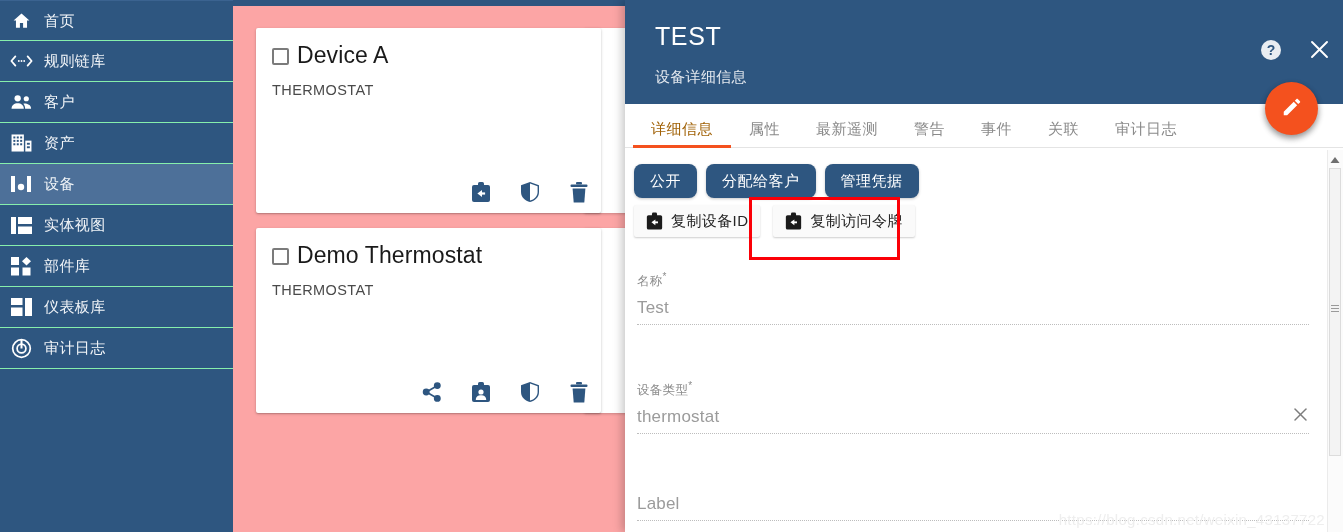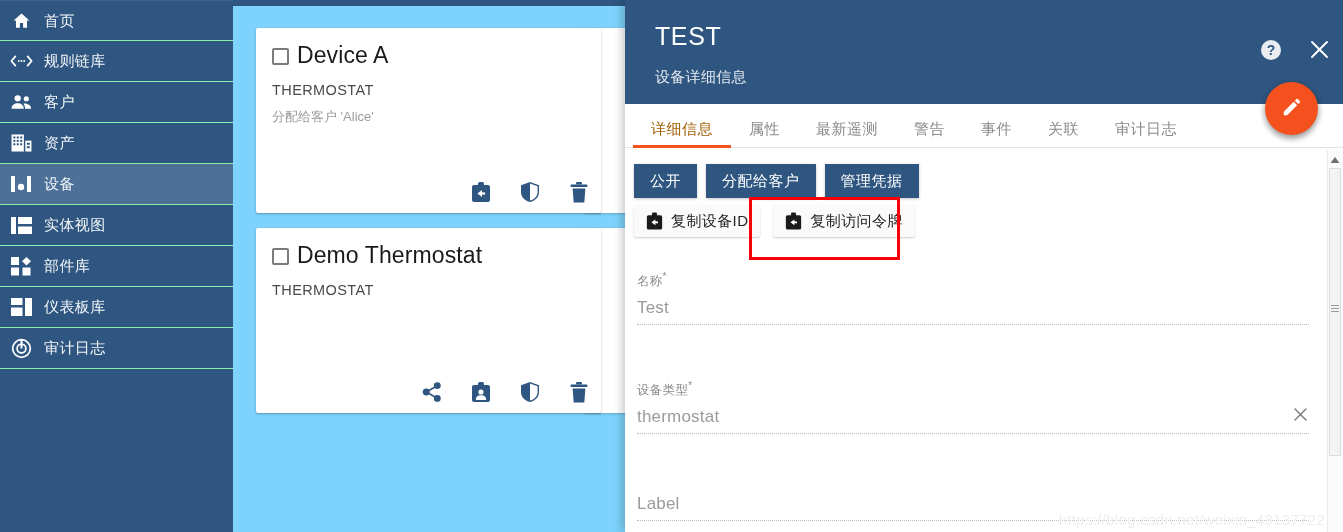--- a/index.html
+++ b/index.html
@@ -29,21 +29,21 @@
   .side-ico {
     width: 24px; height: 22px; margin-right: 11px;
     display:flex; align-items:center; justify-content:center; flex:0 0 24px;
   }
   .side-ico svg { display:block; }
   .side-label { line-height: 1; padding-bottom:1px;}
 
   
   .list-col {
     position:absolute; left:233px; top:6px; width:408px; height:526px;
-    background:#7dd3fc;
+    background:#fca5a5;
   }
   .card {
     position:absolute; left:23px; width:345px;
     background:#fff; border-radius:2px;
     box-shadow: 0 1px 3px rgba(0,0,0,.22), 0 1px 1px rgba(0,0,0,.10);
   }
   .card1 { top: 22px; height: 185px; }
   .card2 { top: 222px; height: 185px; }
   .card-ghost {
     position:absolute; left:351px; width:260px; background:#fff; border-radius:2px;
@@ -98,21 +98,21 @@
     position:relative; padding: 0 18px 11px 18px; font-size:15px; color:#8a8a8a;
     letter-spacing:.5px; line-height:1; cursor:pointer;
   }
   .tab.active { color:#a16207; }
   .tab.active::after {
     content:""; position:absolute; left:0; right:0; bottom:-1px; height:3px; background:#f4511e;
   }
 
   .btn-row { display:flex; gap: 9px; padding: 16px 0 0 9px; }
   .pbtn {
-    background:#2e5680; color:#fff; border:none; border-radius:0;
+    background:#2e5680; color:#fff; border:none; border-radius:8px;
     padding: 0 16px; height: 34px; font-size:15px; letter-spacing:.5px;
     font-family:inherit; cursor:pointer;
     box-shadow: 0 1px 3px rgba(0,0,0,.22);
   }
   .btn-row2 { display:flex; gap: 13px; padding: 7px 0 0 9px; align-items:center; }
   .cbtn {
     display:flex; align-items:center; gap:8px;
     background:#fafafa; color:#252525; border:none; border-radius:2px;
     padding: 0 12px; height: 32px; font-size:15px; letter-spacing:.4px;
     font-family:inherit; cursor:pointer;
@@ -280,21 +280,20 @@
 
     <div class="card-ghost ghost1"></div>
     <div class="card-ghost ghost2"></div>
 
     <article class="card card1">
       <div class="card-head">
         <span class="chk"></span>
         <span class="card-title">Device A</span>
       </div>
       <div class="card-sub">THERMOSTAT</div>
-      <div class="card-note">分配给客户 'Alice'</div>
       <div class="card-actions">
         <span class="act-ico">
           <svg width="20" height="21" viewBox="0 0 20 21" fill="#2e5680">
             <rect x="1" y="3" width="18" height="17" rx="2"></rect>
             <rect x="7" y="0" width="6" height="5" rx="1.6"></rect>
             <path d="M11 8 L6.4 11.5 L11 15 Z" fill="#fff"></path>
             <rect x="10.5" y="10.4" width="3.6" height="2.2" fill="#fff"></rect>
           </svg>
         </span>
         <span class="act-ico">

